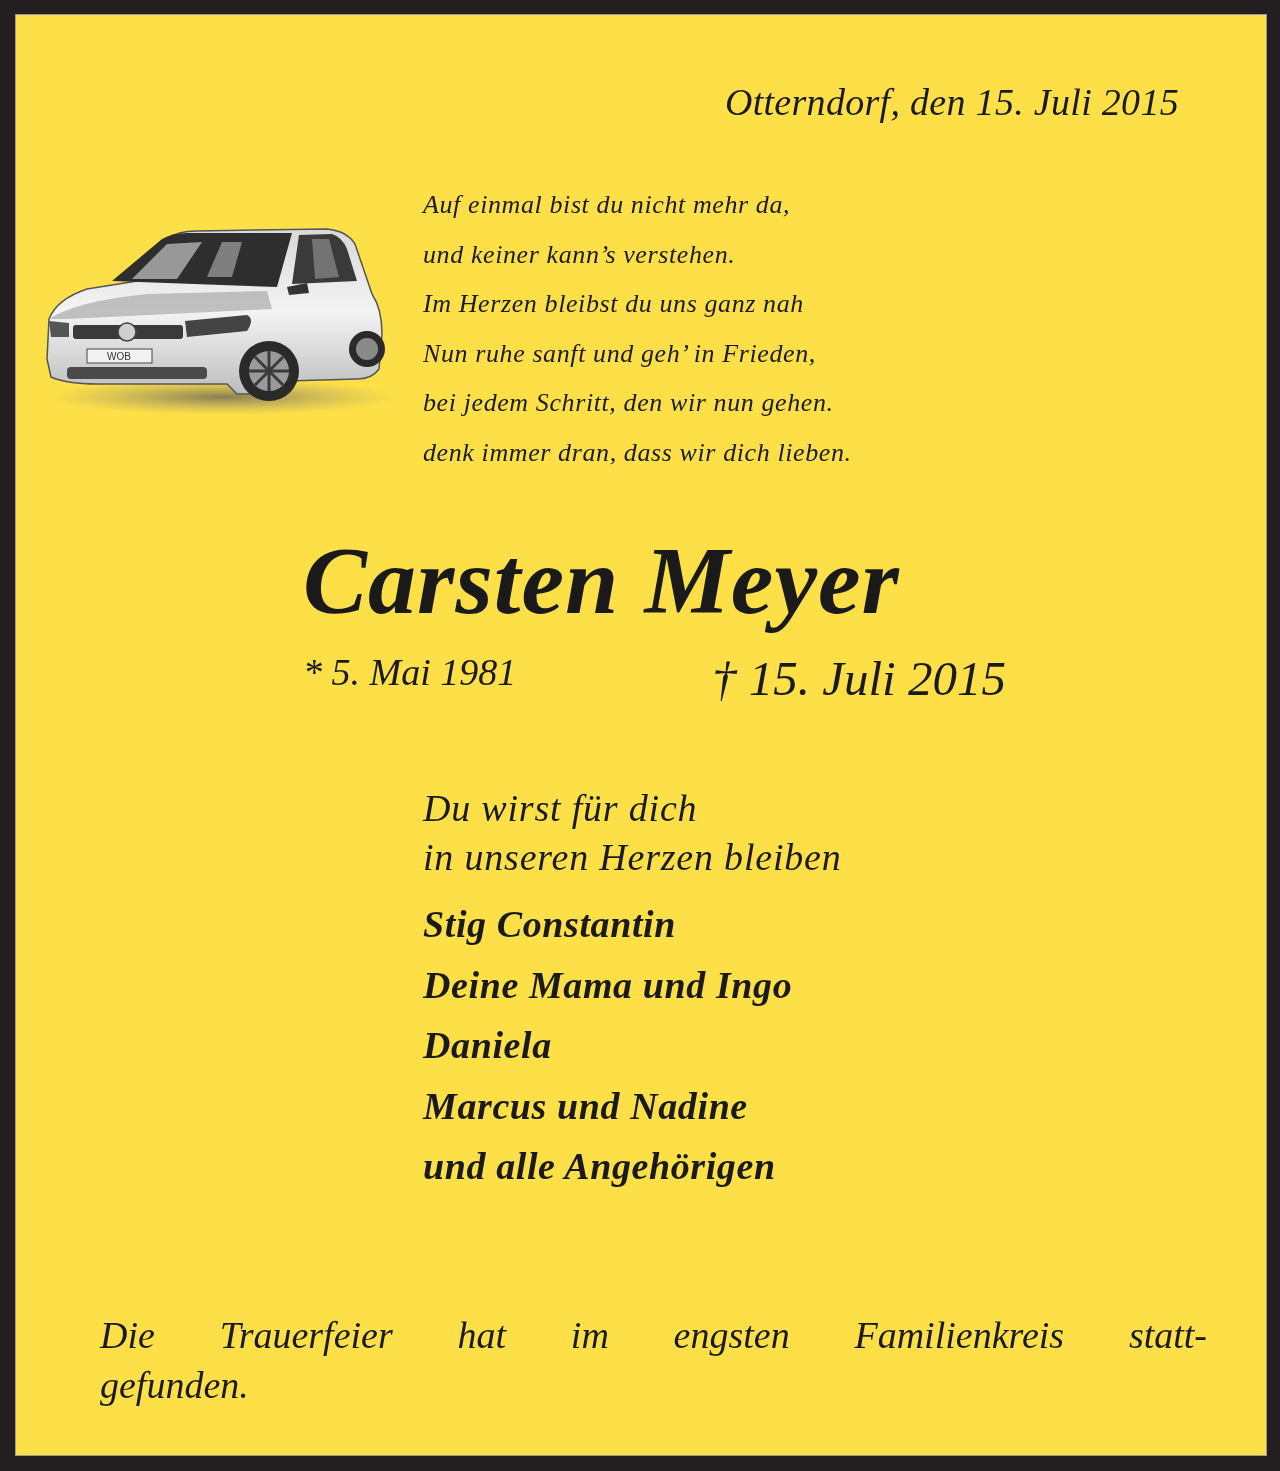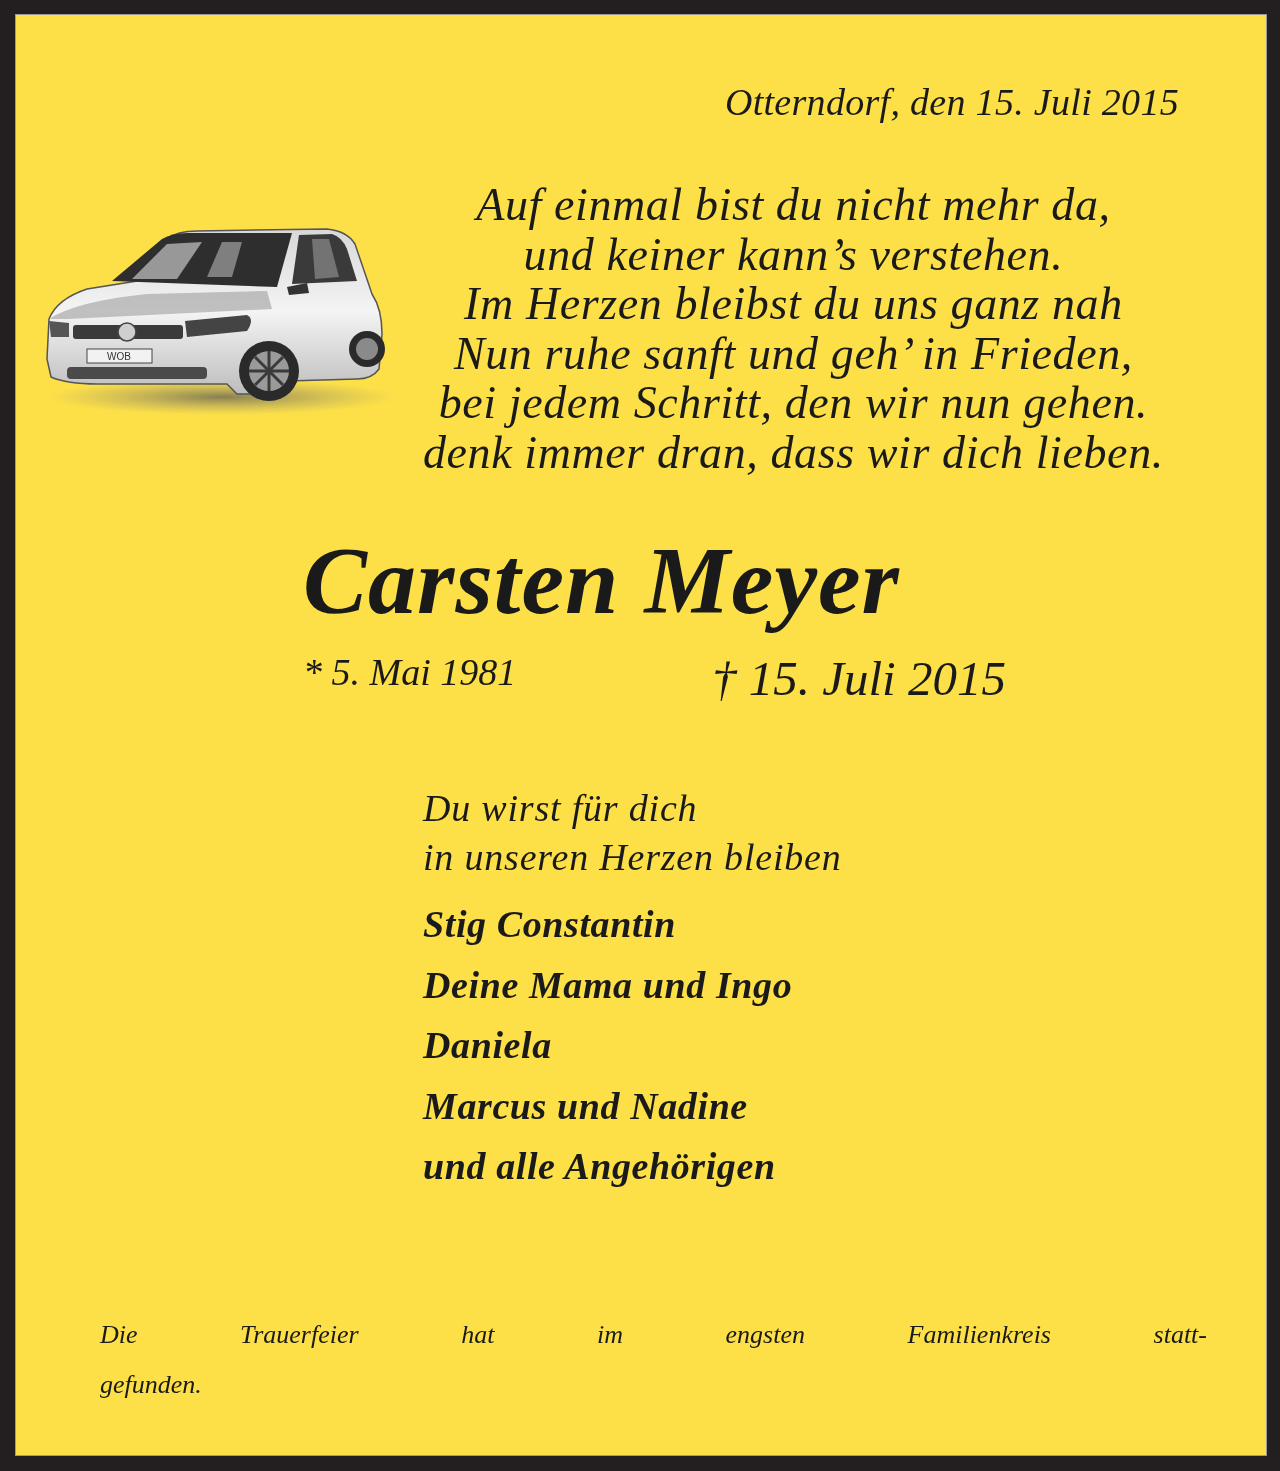--- a/index.html
+++ b/index.html
@@ -35,25 +35,24 @@
     .car {
       left: 22px;
       top: 195px;
       width: 360px;
       height: 210px;
       text-align: center;
     }
     .poem {
       left: 408px;
       top: 166px;
-      font-size: 46px;
+      font-size: 26px;
       font-style: italic;
       line-height: 49.5px;
       letter-spacing: 0.6px;
-      text-align: center;
     }
     .poem div { white-space: nowrap; }
     .name {
       left: 288px;
       top: 512px;
       font-size: 96px;
       font-weight: bold;
       font-style: italic;
       letter-spacing: 1px;
       line-height: 110px;
@@ -84,21 +83,21 @@
       font-size: 38px;
       font-style: italic;
       font-weight: bold;
       line-height: 60.5px;
       letter-spacing: 0.6px;
     }
     .footer {
       left: 85px;
       top: 1296px;
       width: 1107px;
-      font-size: 26px;
+      font-size: 38px;
       font-style: italic;
       line-height: 50px;
       white-space: normal;
     }
     .footer .l1 {
       display: block;
       text-align: justify;
       text-align-last: justify;
       white-space: nowrap;
     }

